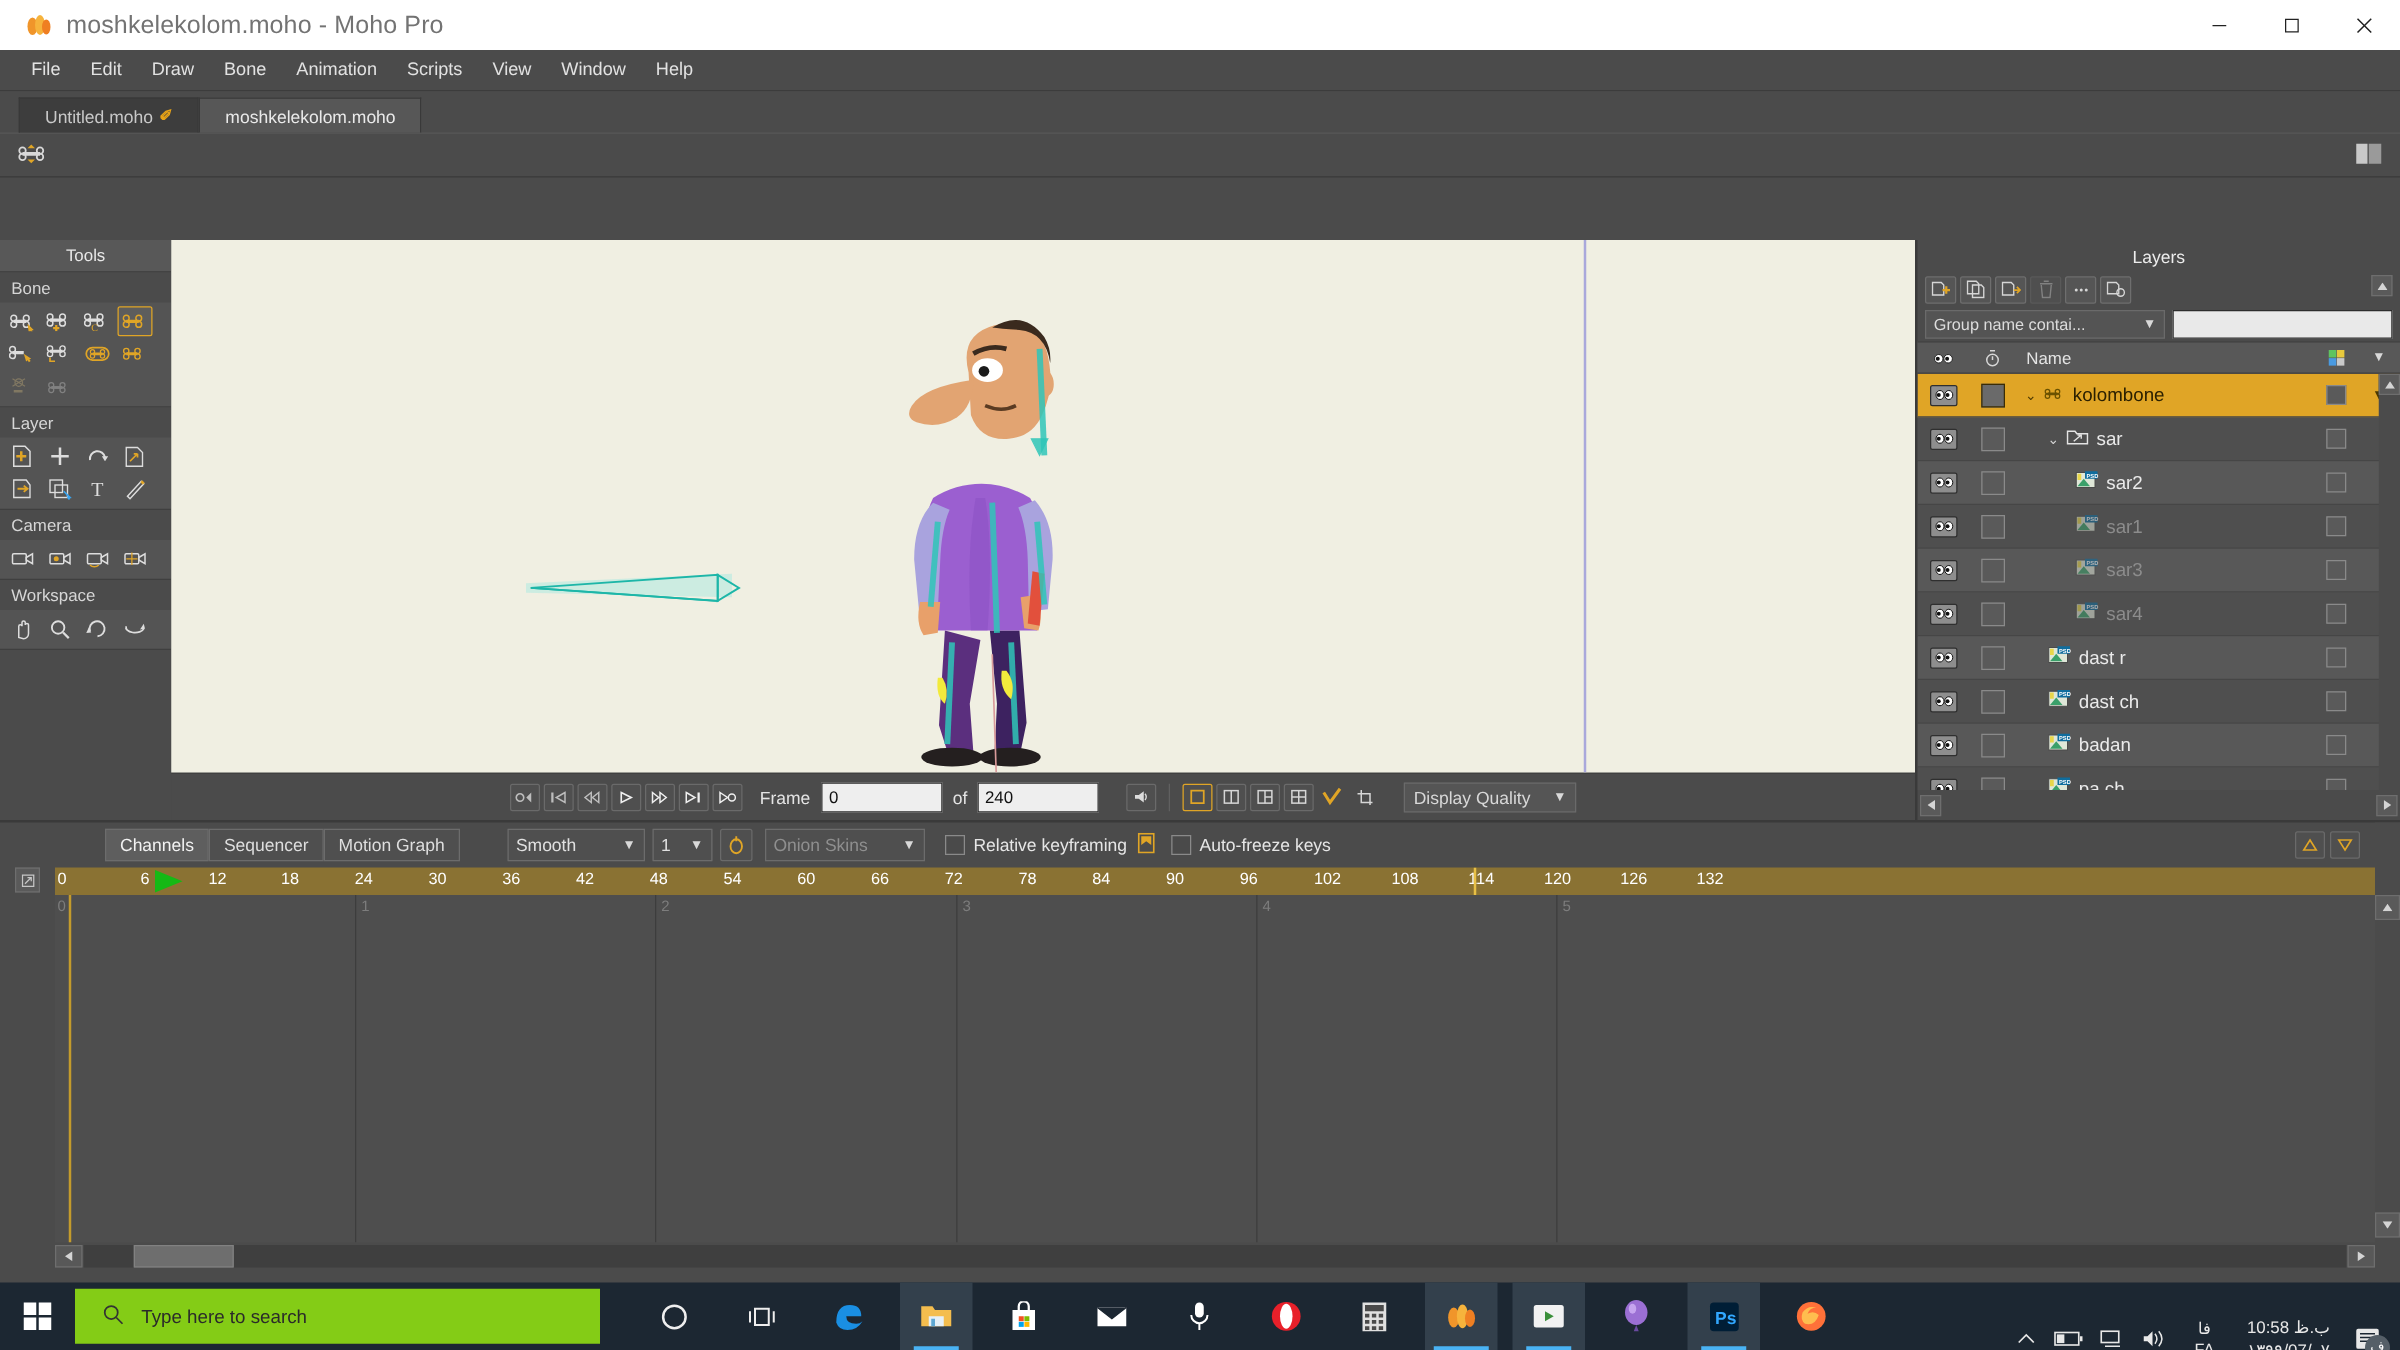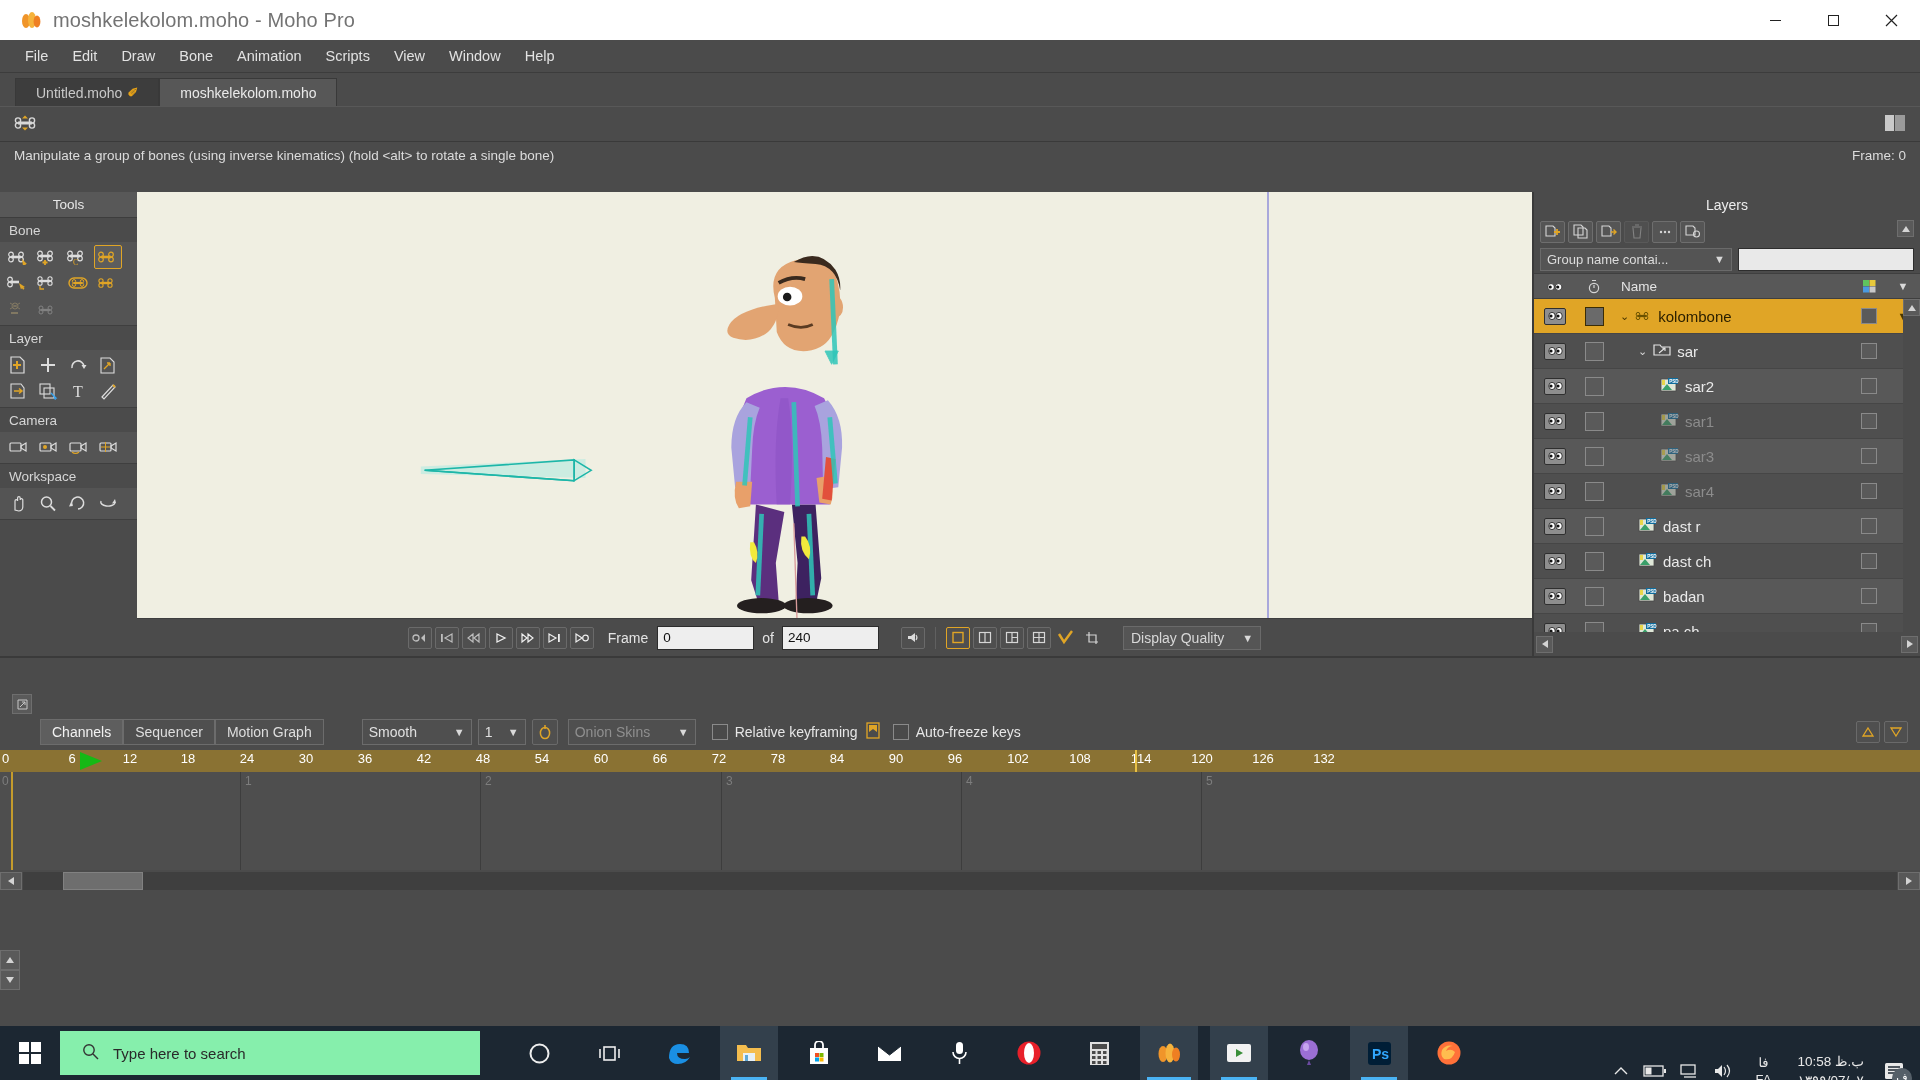--- a/index.html
+++ b/index.html
@@ -107,21 +107,21 @@
   .colbox { width:16px; height:16px; background:#5a5a5a; border:1px solid #8a8a8a; }
   .chev { color:#d9d9d9; font-size:11px; }
   .lrow.sel .chev { color:#4a3700; }
   .layers-scroll { position:absolute; right:0; top:0; bottom:0; width:17px; background:#4b4b4b; }
   .sc-btn { width:17px; height:17px; display:flex; align-items:center; justify-content:center;
             background:#5a5a5a; border:1px solid #6e6e6e; font-size:8px; color:#ddd; }
   .layers-bottom { height:24px; display:flex; align-items:center; justify-content:space-between; padding:0 2px; }
 
   
   .timeline { position:absolute; top:656px; left:0; width:1920px; height:360px; background:#4b4b4b;
-              border-top:2px solid #3a3a3a; display:flex;flex-direction:column; }
+              border-top:2px solid #3a3a3a; display:flex; }
   .tl-leftcol { width:44px; flex:none; display:flex; flex-direction:column; align-items:center; padding-top:12px; }
   .tl-main { flex:1; display:flex; flex-direction:column; }
   .tl-toolbar { height:36px; display:flex; align-items:center; gap:0; padding-left:40px; }
   .tl-tabs { display:flex; }
   .tl-tab { height:26px; padding:0 11px; display:flex; align-items:center; font-size:14px;
             background:#4f4f4f; border:1px solid #6c6c6c; color:#dedede; }
   .tl-tab.active { background:#5e5e5e; color:#f2f2f2; }
   .tl-sel { height:26px; background:#4f4f4f; border:1px solid #6c6c6c; display:flex; align-items:center;
             justify-content:space-between; padding:0 6px; font-size:14px; color:#e0e0e0; gap:10px; }
   .tl-sel.dim { color:#8f8f8f; }
@@ -139,21 +139,21 @@
   .tl-hscroll { height:22px; background:#4b4b4b; display:flex; align-items:center; }
   .hs-btn { width:22px; height:18px; background:#585858; border:1px solid #6e6e6e; display:flex;
             align-items:center; justify-content:center; font-size:9px; color:#ddd; }
   .hs-track { flex:1; height:18px; background:#3f3f3f; position:relative; margin:0 1px; }
   .hs-thumb { position:absolute; left:0; top:0; height:18px; width:80px; background:#6e6e6e; border:1px solid #818181; }
   .tl-vscroll { width:20px; flex:none; background:#4b4b4b; display:flex; flex-direction:column; justify-content:space-between; }
 
   
   .taskbar { position:absolute; left:0; bottom:0; width:1920px; height:54px; background:#1c2732; display:flex; align-items:center; }
   .tb-start { width:60px; height:54px; display:flex; align-items:center; justify-content:center; }
-  .tb-search { width:420px; height:44px; background:#86efac; display:flex; align-items:center; gap:14px; padding-left:22px;
+  .tb-search { width:420px; height:44px; background:#84cc16; display:flex; align-items:center; gap:14px; padding-left:22px;
                color:#2a2a2a; font-size:15px; }
   .tb-apps { display:flex; align-items:center; gap:12px; margin-left:30px; }
   .tb-app { width:58px; height:54px; display:flex; align-items:center; justify-content:center; position:relative; }
   .tb-app.running { background:#33404c; }
   .tb-tray { margin-left:auto; display:flex; align-items:center; gap:0; padding-right:6px; color:#e8e8e8;margin-top:35px; }
   .tray-ico { width:34px; height:54px; display:flex; align-items:center; justify-content:center; }
   .tray-lang { width:48px; text-align:center; font-size:13px; line-height:17px; }
   .tray-clock { text-align:center; font-size:13.5px; line-height:19px; padding:0 10px; }
   .tray-action { width:40px; height:54px; display:flex; align-items:center; justify-content:center; position:relative; }
 </style>
@@ -229,24 +229,20 @@
     <div class="subtool-right">
       <span>
         <svg width="22" height="18" viewBox="0 0 22 18">
           <rect x="1" y="1" width="9" height="16" fill="#c9c9c9"></rect>
           <rect x="11" y="1" width="10" height="16" fill="#9a9a9a"></rect>
         </svg>
       </span>
     </div>
   </div>
 
-  <div class="hintbar">
-    <div>Manipulate a group of bones (using inverse kinematics) (hold &lt;alt&gt; to rotate a single bone)</div>
-    <div>Frame: 0</div>
-  </div>
 
   <div class="main">
 
     <div class="tools">
       <div class="tools-title">Tools</div>
 
       <div class="tools-group-label">Bone</div>
       <div class="tools-grid">
         <div class="tbtn">
           <svg width="22" height="16" viewBox="0 0 22 16">

